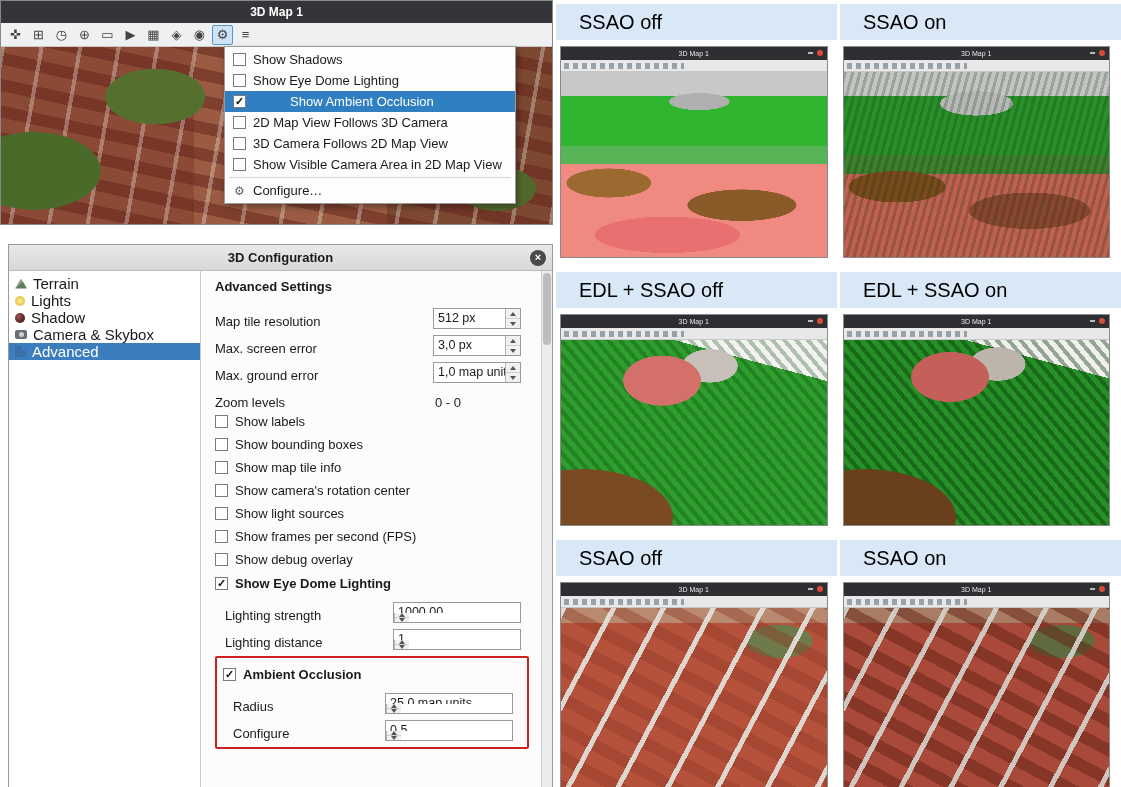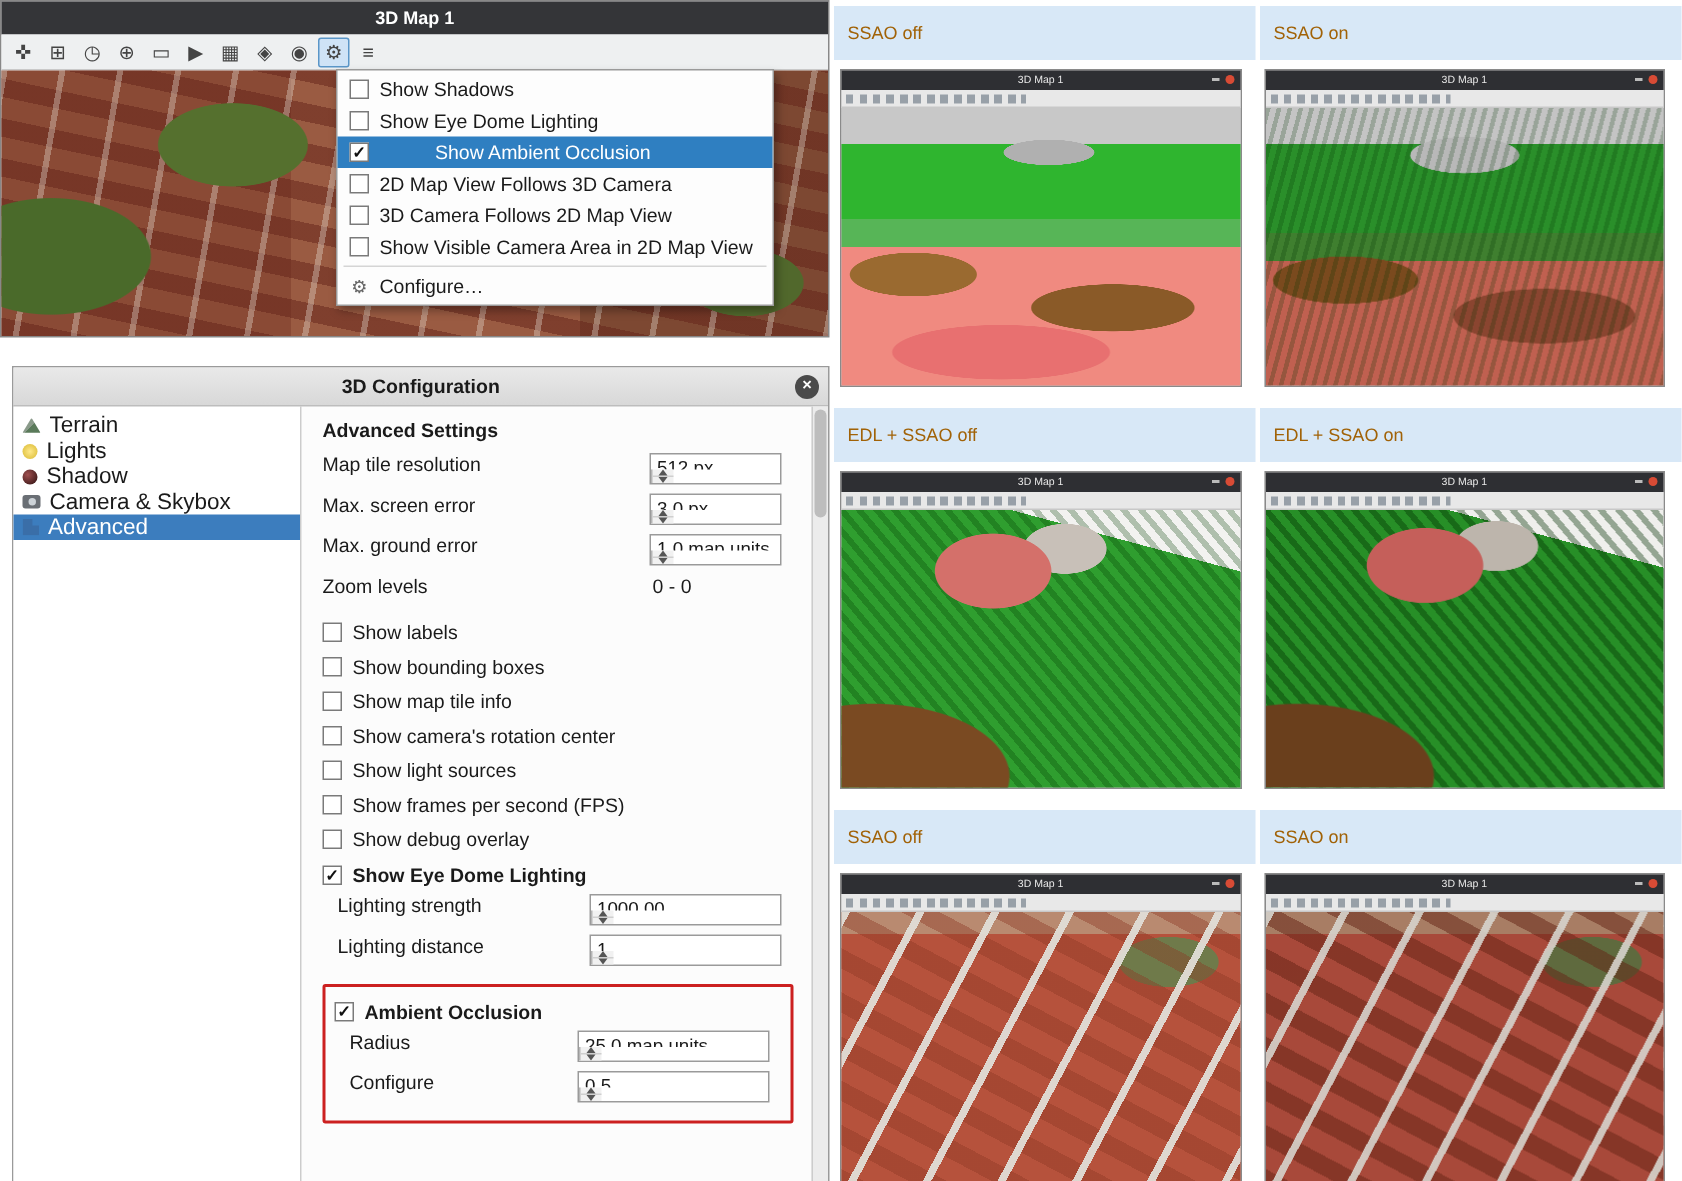--- a/index.html
+++ b/index.html
@@ -51,24 +51,24 @@
   .icon-terrain { width:12px; height:10px; background:linear-gradient(135deg,#8a9a8a 50%,#5a7a5a 50%);
     clip-path:polygon(50% 0,100% 100%,0 100%); }
   .icon-bulb { width:10px; height:10px; border-radius:50%; background:radial-gradient(#ffe98a,#d8b830); }
   .icon-shadow { width:10px; height:10px; border-radius:50%; background:radial-gradient(circle at 35% 35%, #a05050, #2a0f0f); }
   .icon-camera { width:12px; height:9px; background:#6a6f75; border-radius:2px; position:relative; }
   .icon-camera::after { content:""; position:absolute; left:4px; top:2px; width:5px; height:5px; border-radius:50%; background:#cdd3d8; }
   .icon-tools { width:11px; height:11px; background:#3a6ea8; clip-path:polygon(0 0,60% 0,60% 40%,100% 40%,100% 100%,0 100%); }
 
   .dlg-main { flex:1; padding:8px 12px 0 14px; font-size:13px; overflow:hidden; }
   .sec-title { font-weight:bold; margin-bottom:8px; }
-  .frow { display:flex; align-items:flex-start; height:27px; padding-right:8px; }
+  .frow { display:flex; align-items:flex-end; height:27px; padding-right:8px; }
   .frow .lbl { flex:1; }
   .spin { height:21px; border:1px solid #9a9a9a; background:#fff; display:flex; align-items:stretch; }
-  .spin.w-sm { width:88px;flex-direction:column; } .spin.w-lg { width:128px;flex-direction:column; }
+  .spin.w-sm { width:88px; } .spin.w-lg { width:128px;flex-direction:column; }
   .spin .val { flex:1; font-size:12.5px; padding:2px 4px; white-space:nowrap; overflow:hidden; }
   .spin-btns { width:15px; display:flex; flex-direction:column; border-left:1px solid #b5b5b5; background:#f1f1f1; }
   .spin-up,.spin-down { flex:1; display:flex; align-items:center; justify-content:center; }
   .spin-up { border-bottom:1px solid #cfcfcf; }
   .spin-up::after { content:""; border-left:3px solid transparent; border-right:3px solid transparent; border-bottom:4px solid #555; }
   .spin-down::after { content:""; border-left:3px solid transparent; border-right:3px solid transparent; border-top:4px solid #555; }
   .zoomval { width:88px; padding-left:2px; }
   .cbrow { height:23px; display:flex; align-items:center; gap:7px; }
   .cbrow.bold { font-weight:bold; height:25px; }
   .indent { padding-left:10px; }
@@ -76,21 +76,21 @@
 
   .dlg-scroll { width:11px; background:#ececec; border-left:1px solid #ccc; position:relative; }
   .dlg-thumb { position:absolute; left:1px; top:2px; width:8px; height:72px; background:#bdbdbd; border-radius:4px; }
 
   
   .cmp { position:absolute; left:556px; top:0; width:565px; height:787px; display:flex;
     flex-direction:column; gap:14px; padding-top:4px; background:#fff; }
   .cmp-row { display:flex; flex-direction:column; gap:6px; }
   .hdr-pair { display:flex; gap:3px; }
   .hdr { flex:1; height:36px; background:#d8e8f7; display:flex; align-items:center;
-    padding-left:9px; font-size:12px; color:#a16207; }
+    padding-left:23px; font-size:20px; color:#000000; }
   .img-pair { display:flex; gap:15px; padding-left:4px; padding-right:11px; }
   .mini { flex:1; height:212px; border:1px solid #8a8a8a; display:flex; flex-direction:column; background:#ddd; }
   .mini-tb { height:13px; background:#2e2f33; position:relative; display:flex; align-items:center; justify-content:center; }
   .mini-title { color:#e8e8e8; font-size:7px; }
   .mini-dash { position:absolute; right:14px; top:5px; width:5px; height:2px; background:#bbb; }
   .mini-dot { position:absolute; right:4px; top:3px; width:6px; height:6px; border-radius:50%; background:#d84b35; }
   .mini-tools { height:12px; background:#e8e8e8; border-bottom:1px solid #c8c8c8;
     background-image:repeating-linear-gradient(90deg,#98a0a8 0 5px, transparent 5px 9px);
     background-size:120px 6px; background-repeat:no-repeat; background-position:3px 3px; }
   .mini-render { flex:1; }

